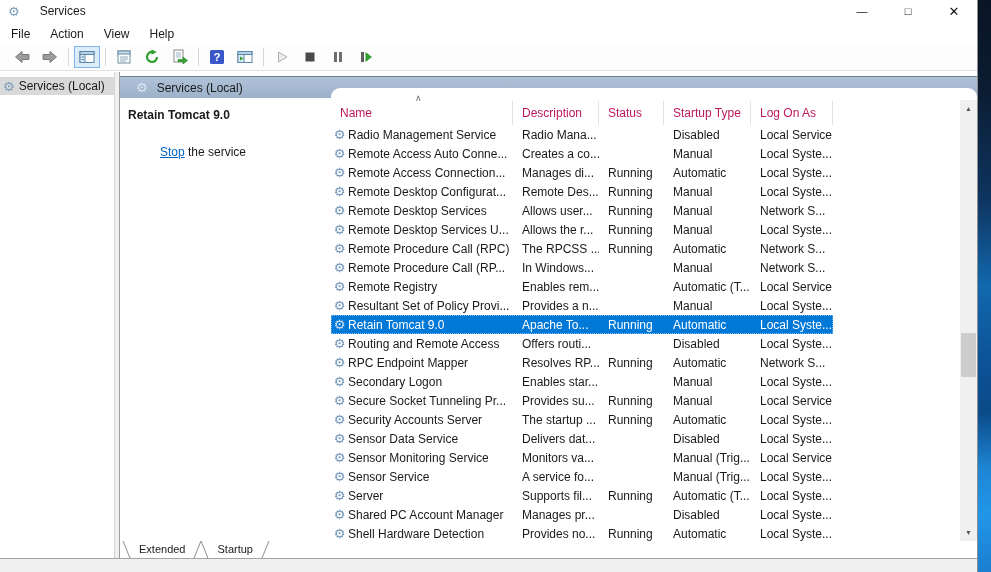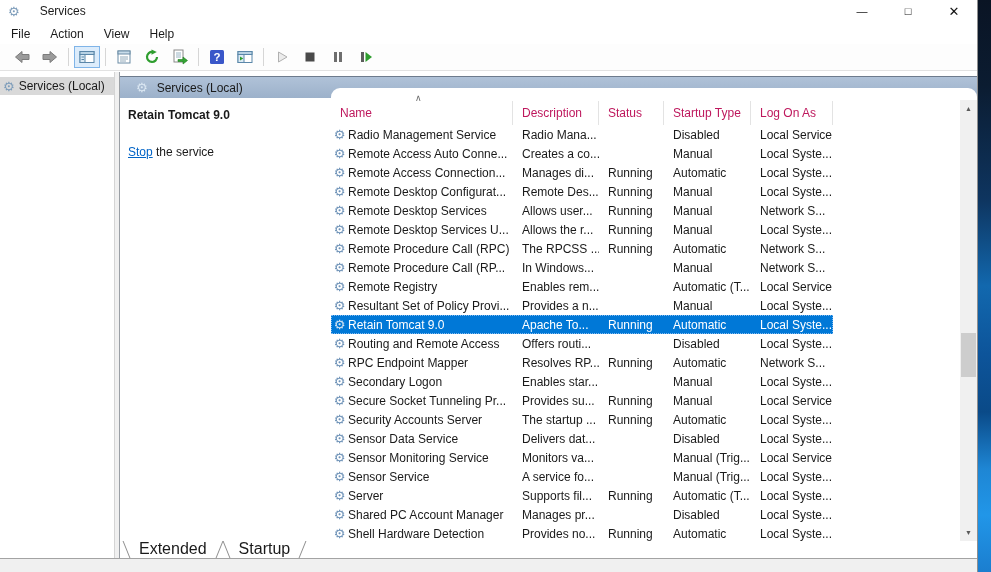--- a/index.html
+++ b/index.html
@@ -36,21 +36,21 @@
 
   .content-pane { position:absolute; left:119px; right:0; top:0; bottom:0; background:#fff; border-left:1px solid #9a9fa5; }
   .panel-header { position:absolute; left:0; right:0; top:4px; height:22px;
     background:linear-gradient(#b0c2d8,#9cb1ca); border-top:1px solid #6d7b8d;
     display:flex; align-items:center; padding-left:16px; }
   .panel-header .gear { font-size:13px; color:#dbe7f2; margin-right:9px; line-height:1; }
 
   
   .detail-pane { position:absolute; left:1px; width:210px; top:26px; bottom:17px; background:#fff; padding:10px 6px 0 7px; }
   .detail-title { font-weight:bold; margin-bottom:23px; }
-  .detail-line { margin-bottom:2px; }
+  .detail-line { margin-bottom:2px;margin-left:32px; }
   .detail-desc { margin-top:32px; line-height:16px; }
   a.svc-link { color:#0063c6; text-decoration:underline; cursor:pointer; }
 
   
   .list-panel { position:absolute; left:211px; right:0; top:16px; bottom:17px; background:#fff;
     border-radius:9px 9px 0 0; overflow:hidden; }
   .list-header { height:37px; position:relative; display:flex; align-items:flex-end; padding-left:0; }
   .hcell { height:24px; display:flex; align-items:center; padding-left:9px; border-right:1px solid #e3e3e3; color:#be185d; }
   .sort-glyph { position:absolute; left:84px; top:5px; font-size:9px; color:#6b6b6b; }
   .col-name{width:182px;} .col-desc{width:86px;} .col-status{width:65px;} .col-startup{width:87px;} .col-logon{width:82px;}
@@ -64,21 +64,21 @@
 
   
   .v-scrollbar { position:absolute; right:0; top:12px; bottom:0; width:17px; background:#f0f0f0; }
   .scroll-arrow { position:absolute; left:0; width:17px; height:16px; display:flex; align-items:center; justify-content:center;
     font-size:7px; color:#5a5a5a; }
   .scroll-arrow.up { top:0; } .scroll-arrow.down { bottom:1px; }
   .scroll-thumb { position:absolute; left:1px; width:15px; top:233px; height:44px; background:#cdcdcd; }
 
   
   .tab-strip { position:absolute; left:0; right:0; bottom:0; height:17px; background:#fff; display:flex; padding-left:3px; }
-  .tab { position:relative; height:17px; line-height:16px; padding:0 16px; font-size:16px; }
+  .tab { position:relative; height:17px; line-height:16px; padding:0 16px; font-size:11px; }
   .tab::before, .tab::after { content:''; position:absolute; top:0; bottom:0; width:1px; background:#8e8e8e; }
   .tab::before { left:3px; transform:skewX(22deg); }
   .tab::after { right:3px; transform:skewX(-22deg); }
   .tab.active { font-weight:normal; background:#fff; z-index:2; }
 
   .bottom-strip { position:absolute; left:0; right:0; bottom:0; height:14px; background:#f0f0f0; border-top:1px solid #a3a3a3; }
 </style>
 </head>
 <body>
 

